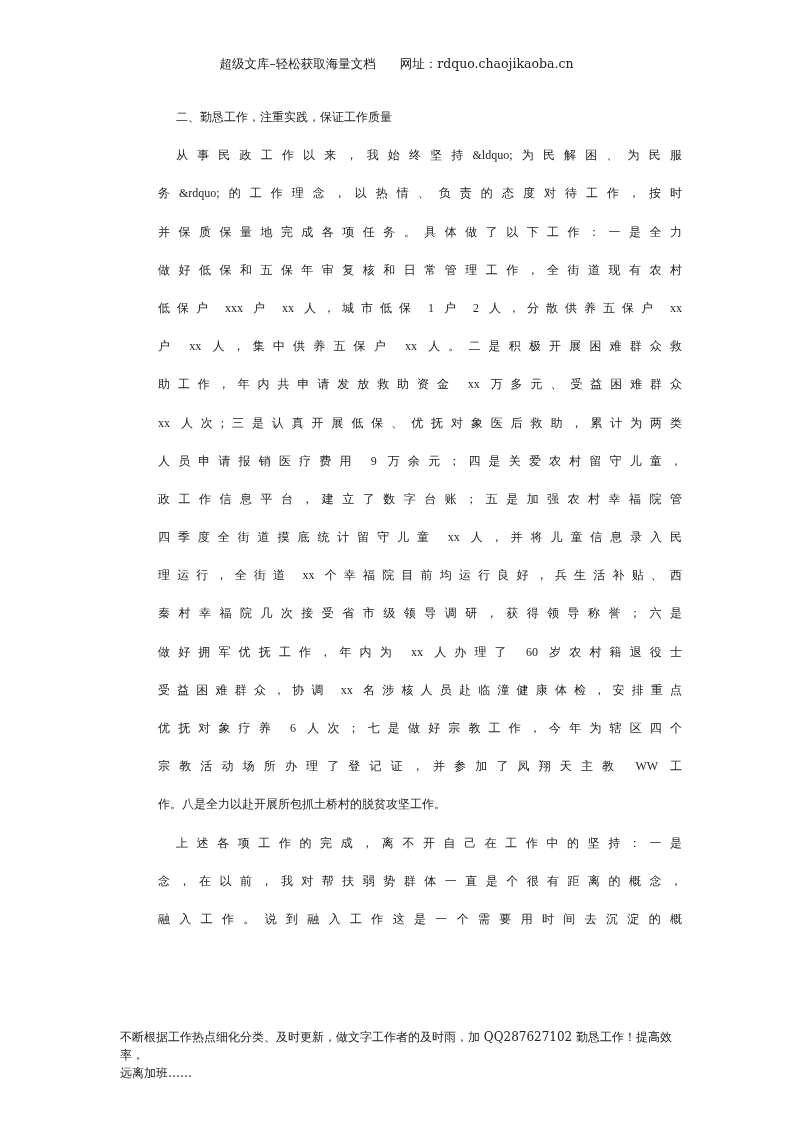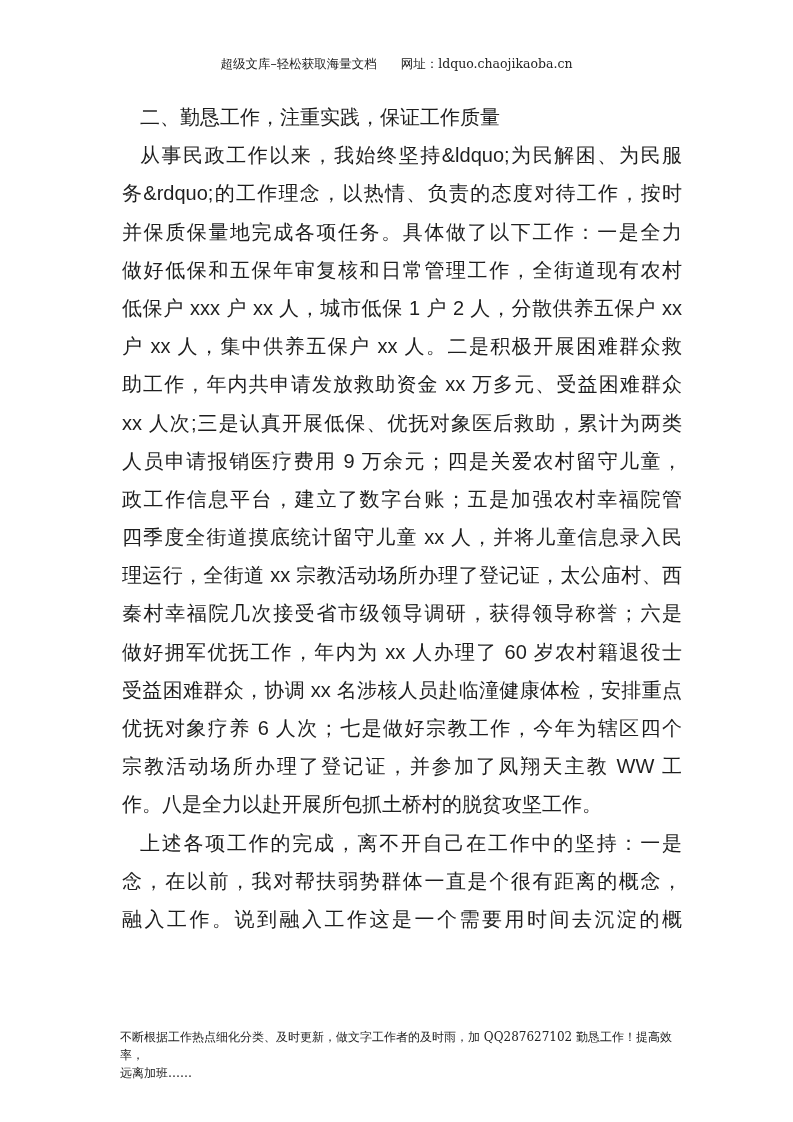--- a/index.html
+++ b/index.html
@@ -28,65 +28,66 @@
     .header .site { margin-right: 20px; }
     .content {
       position: absolute;
       left: 122px;
       top: 98px;
       width: 560px;
     }
     .line {
       height: 38.2px;
       line-height: 38.2px;
-      font-family: Liberation Sans, sans-serif;
-      font-size: 20px;
+      font-family: Liberation Serif, serif;
+      font-size: 12px;
       white-space: nowrap;
       text-align: justify;
       text-align-last: justify;
       color: #1e1e1e;
+      margin-left: 36px;
     }
     .line.last { text-align-last: left; }
     .line.indent { padding-left: 18px; }
     .line.heading { text-align-last: left; padding-left: 18px; }
     .footer {
       position: absolute;
       left: 120px;
       top: 1028px;
       width: 560px;
       font-family: "DejaVu Serif", "Liberation Serif", serif;
       font-size: 12px;
       line-height: 18px;
       color: #222;
     }
   </style>
 </head>
 <body>
 
 <div class="header">
   <span class="site">超级文库–轻松获取海量文档</span>
-  <span>网址：ldquo.chaojikaoba.cn</span>
+  <span>网址：rdquo.chaojikaoba.cn</span>
 </div>
 
 <div class="content">
   <div class="line heading">二、勤恳工作，注重实践，保证工作质量</div>
 
   <div>
     <div class="line indent">从事民政工作以来，我始终坚持&amp;ldquo;为民解困、为民服</div>
     <div class="line">务&amp;rdquo;的工作理念，以热情、负责的态度对待工作，按时</div>
     <div class="line">并保质保量地完成各项任务。具体做了以下工作：一是全力</div>
     <div class="line">做好低保和五保年审复核和日常管理工作，全街道现有农村</div>
     <div class="line">低保户 xxx 户 xx 人，城市低保 1 户 2 人，分散供养五保户 xx</div>
     <div class="line">户 xx 人，集中供养五保户 xx 人。二是积极开展困难群众救</div>
     <div class="line">助工作，年内共申请发放救助资金 xx 万多元、受益困难群众</div>
     <div class="line">xx 人次;三是认真开展低保、优抚对象医后救助，累计为两类</div>
     <div class="line">人员申请报销医疗费用 9 万余元；四是关爱农村留守儿童，</div>
     <div class="line">政工作信息平台，建立了数字台账；五是加强农村幸福院管</div>
     <div class="line">四季度全街道摸底统计留守儿童 xx 人，并将儿童信息录入民</div>
-    <div class="line">理运行，全街道 xx 宗教活动场所办理了登记证，太公庙村、西</div>
+    <div class="line">理运行，全街道 xx 个幸福院目前均运行良好，兵生活补贴、西</div>
     <div class="line">秦村幸福院几次接受省市级领导调研，获得领导称誉；六是</div>
     <div class="line">做好拥军优抚工作，年内为 xx 人办理了 60 岁农村籍退役士</div>
     <div class="line">受益困难群众，协调 xx 名涉核人员赴临潼健康体检，安排重点</div>
     <div class="line">优抚对象疗养 6 人次；七是做好宗教工作，今年为辖区四个</div>
     <div class="line">宗教活动场所办理了登记证，并参加了凤翔天主教 WW 工</div>
     <div class="line last">作。八是全力以赴开展所包抓土桥村的脱贫攻坚工作。</div>
   </div>
 
   <div>
     <div class="line indent">上述各项工作的完成，离不开自己在工作中的坚持：一是</div>

